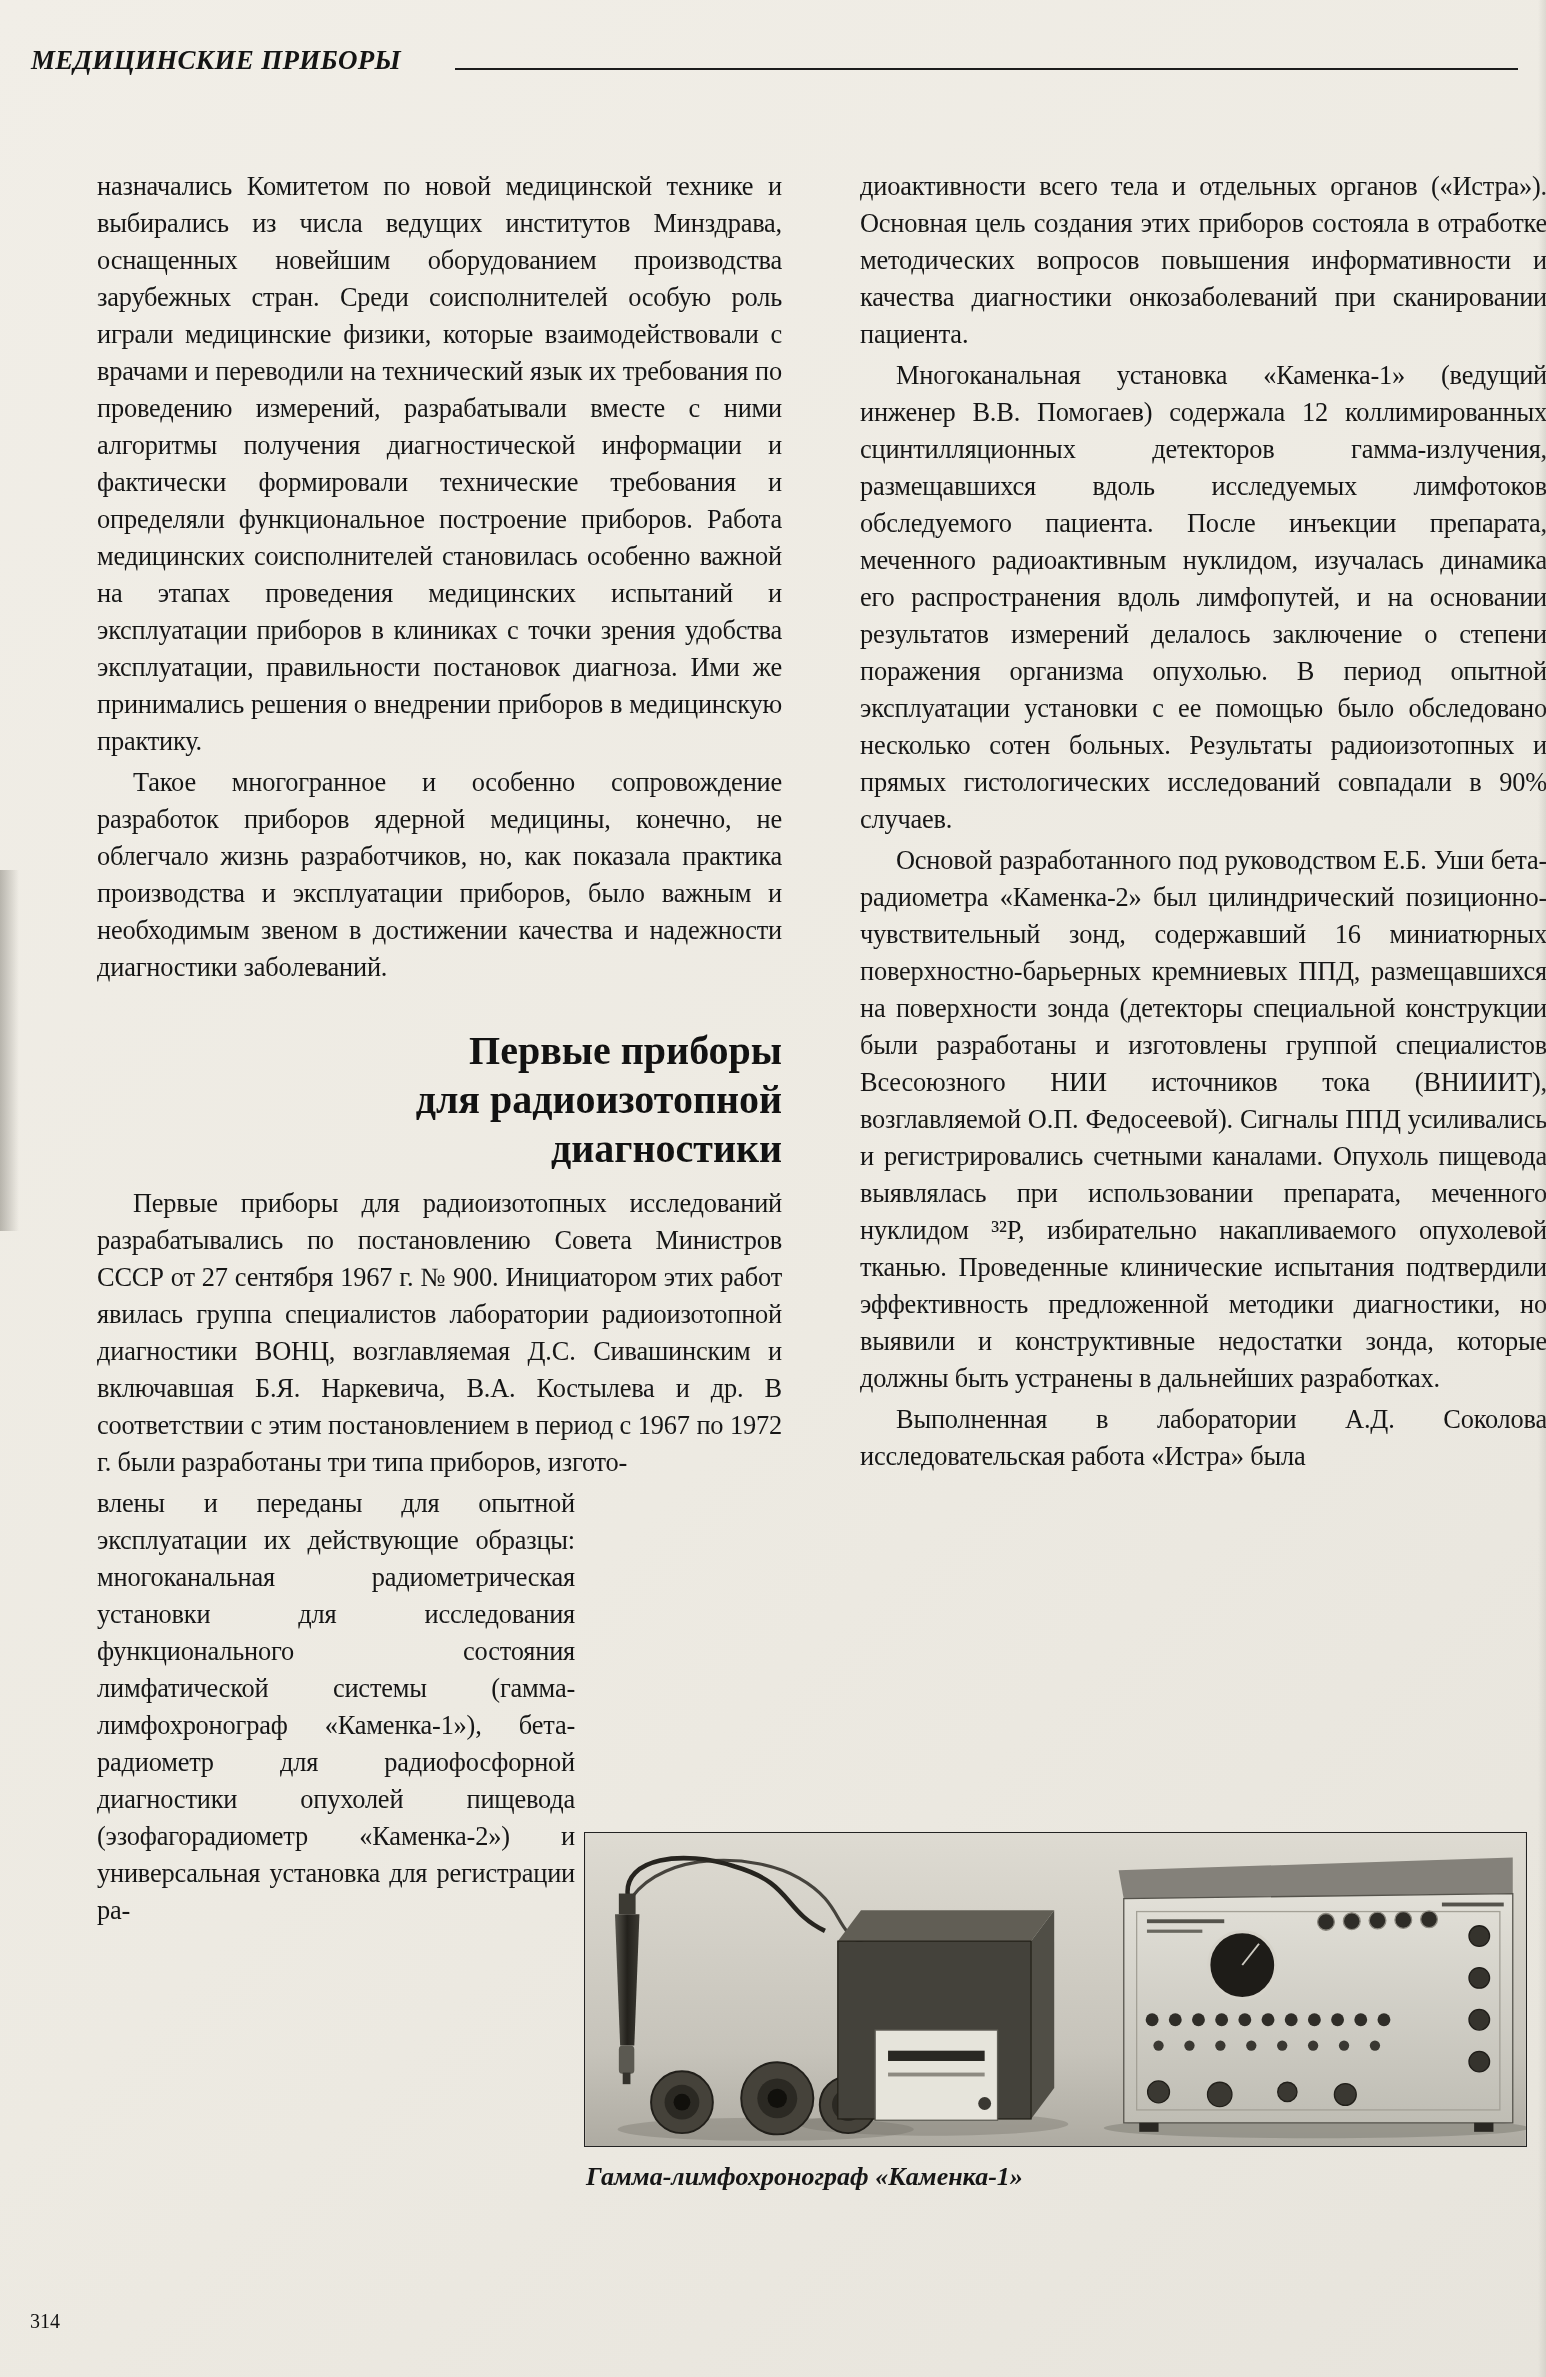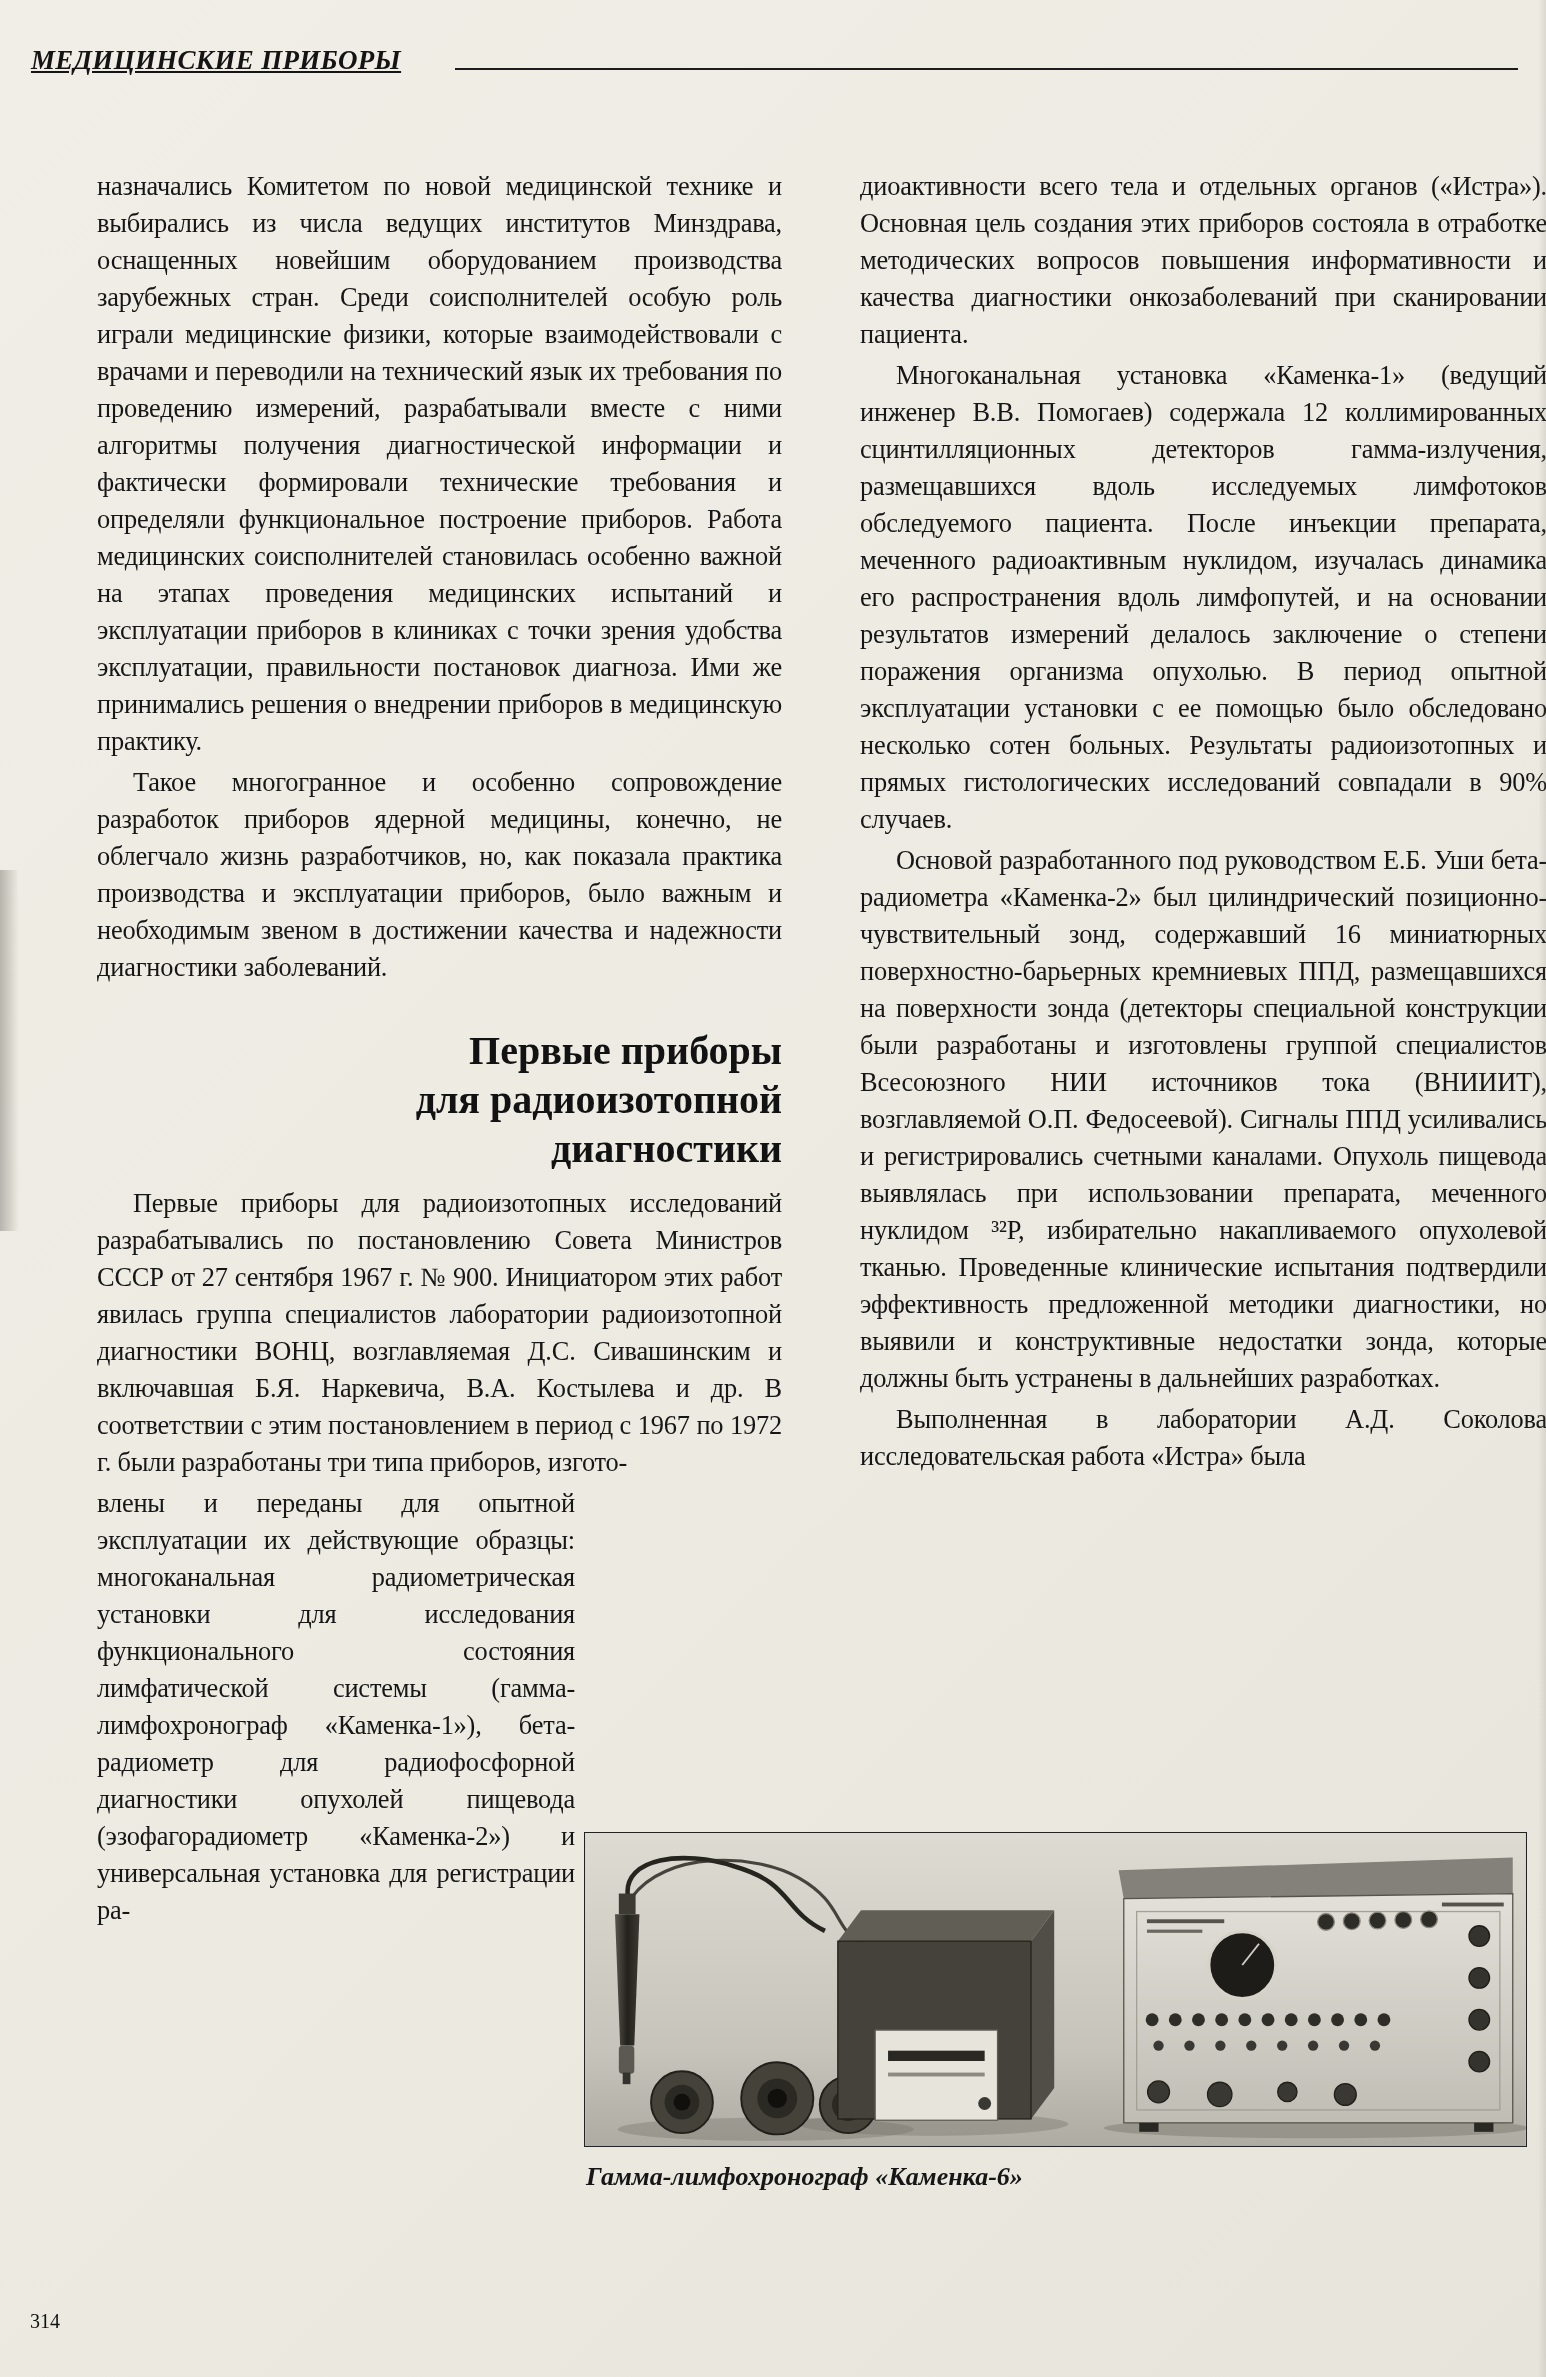--- a/index.html
+++ b/index.html
@@ -14,21 +14,20 @@
     background:linear-gradient(to right,rgba(92,89,80,.38),rgba(92,89,80,0));
   }
   #page::after{
     content:"";position:absolute;right:0;top:0;width:9px;height:100%;
     background:linear-gradient(to left,rgba(120,117,108,.18),rgba(120,117,108,0));
   }
   #header-title{
     position:absolute;left:31px;top:45px;
     font-size:27px;font-weight:700;font-style:italic;letter-spacing:0.3px;color:#141414;
     white-space:nowrap;
-    text-decoration:underline;
   }
   #header-rule{
     position:absolute;left:455px;top:68px;width:1063px;height:1.9px;background:#1c1c1c;
   }
   .col{
     position:absolute;top:164px;
     font-size:26.4px;line-height:37px;text-align:justify;
     letter-spacing:-0.2px;color:#161616;
   }
   #left-col{left:93px;width:693px;}
@@ -192,18 +191,18 @@
           <circle cx="985" cy="406" r="19"></circle>
         <circle cx="1090" cy="402" r="15"></circle>
           <circle cx="1180" cy="406" r="17"></circle>
       </g>
 
       <rect x="860" y="450" width="30" height="14" fill="#2a2823"></rect>
       <rect x="1380" y="450" width="30" height="14" fill="#2a2823"></rect>
     </svg>
   </figure>
 
-  <figcaption id="photo-caption">Гамма-лимфохронограф «Каменка-6»</figcaption>
+  <figcaption id="photo-caption">Гамма-лимфохронограф «Каменка-1»</figcaption>
 
   <div id="page-number">314</div>
 
 </div>
 
 
 </body></html>

